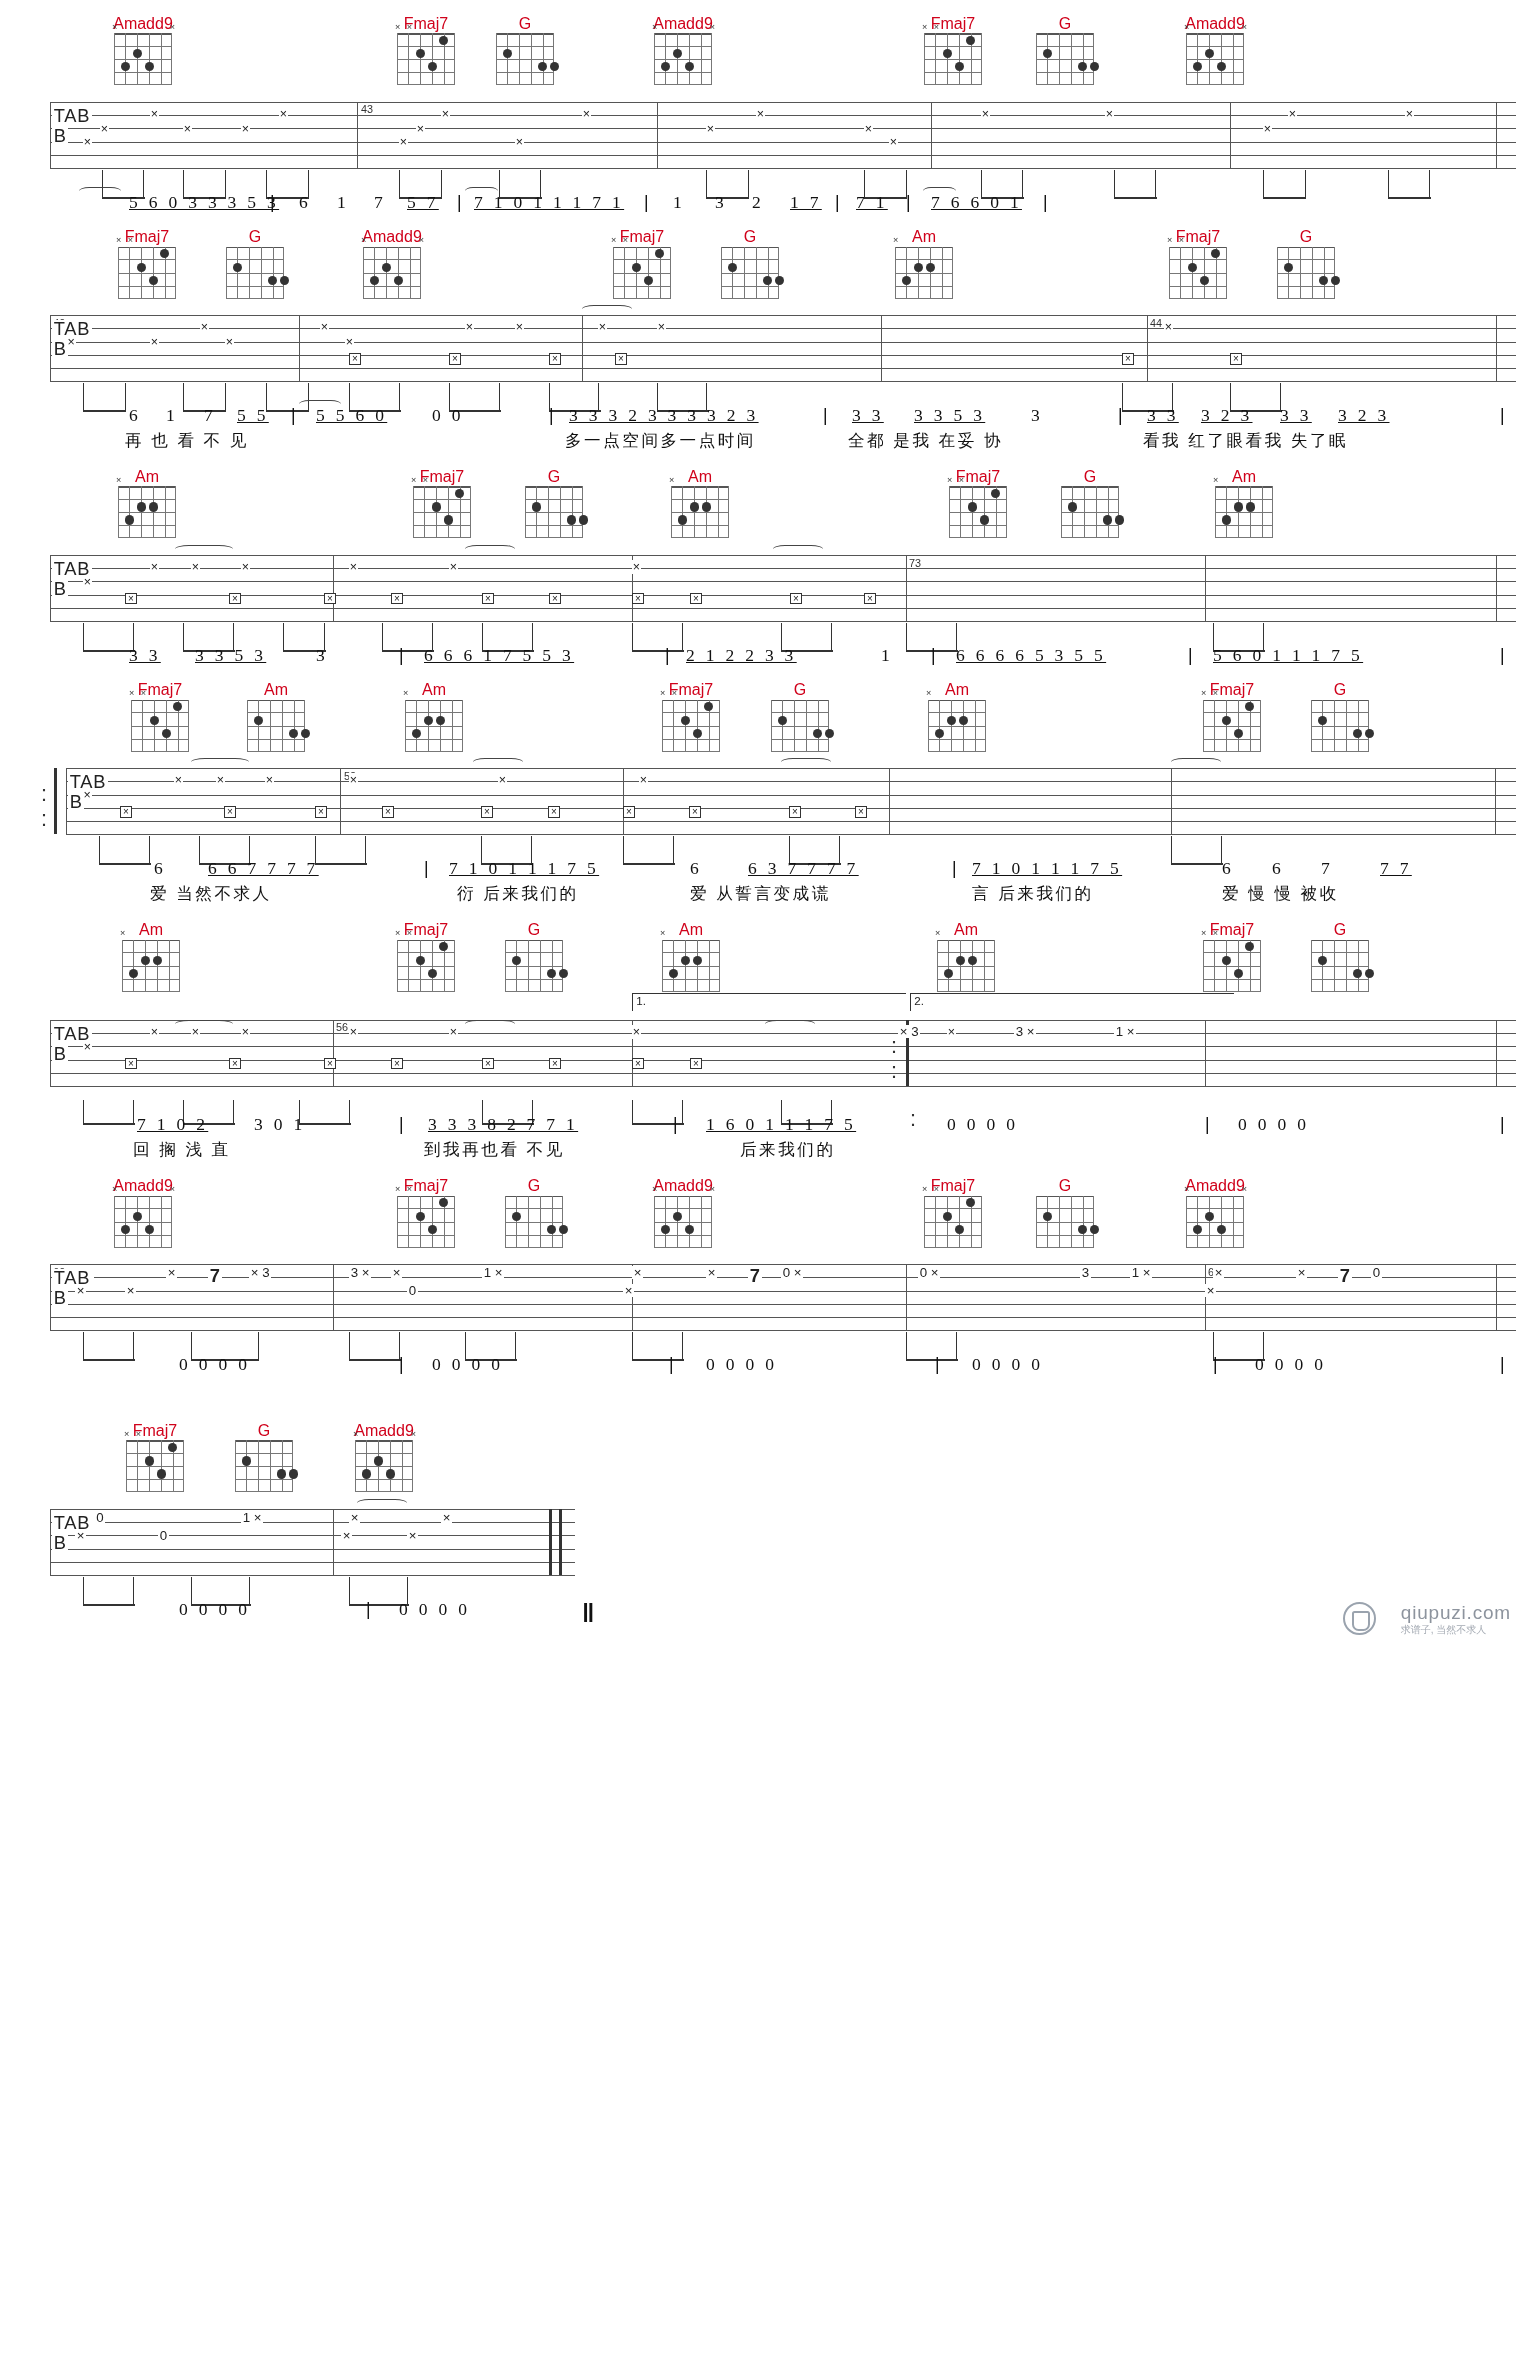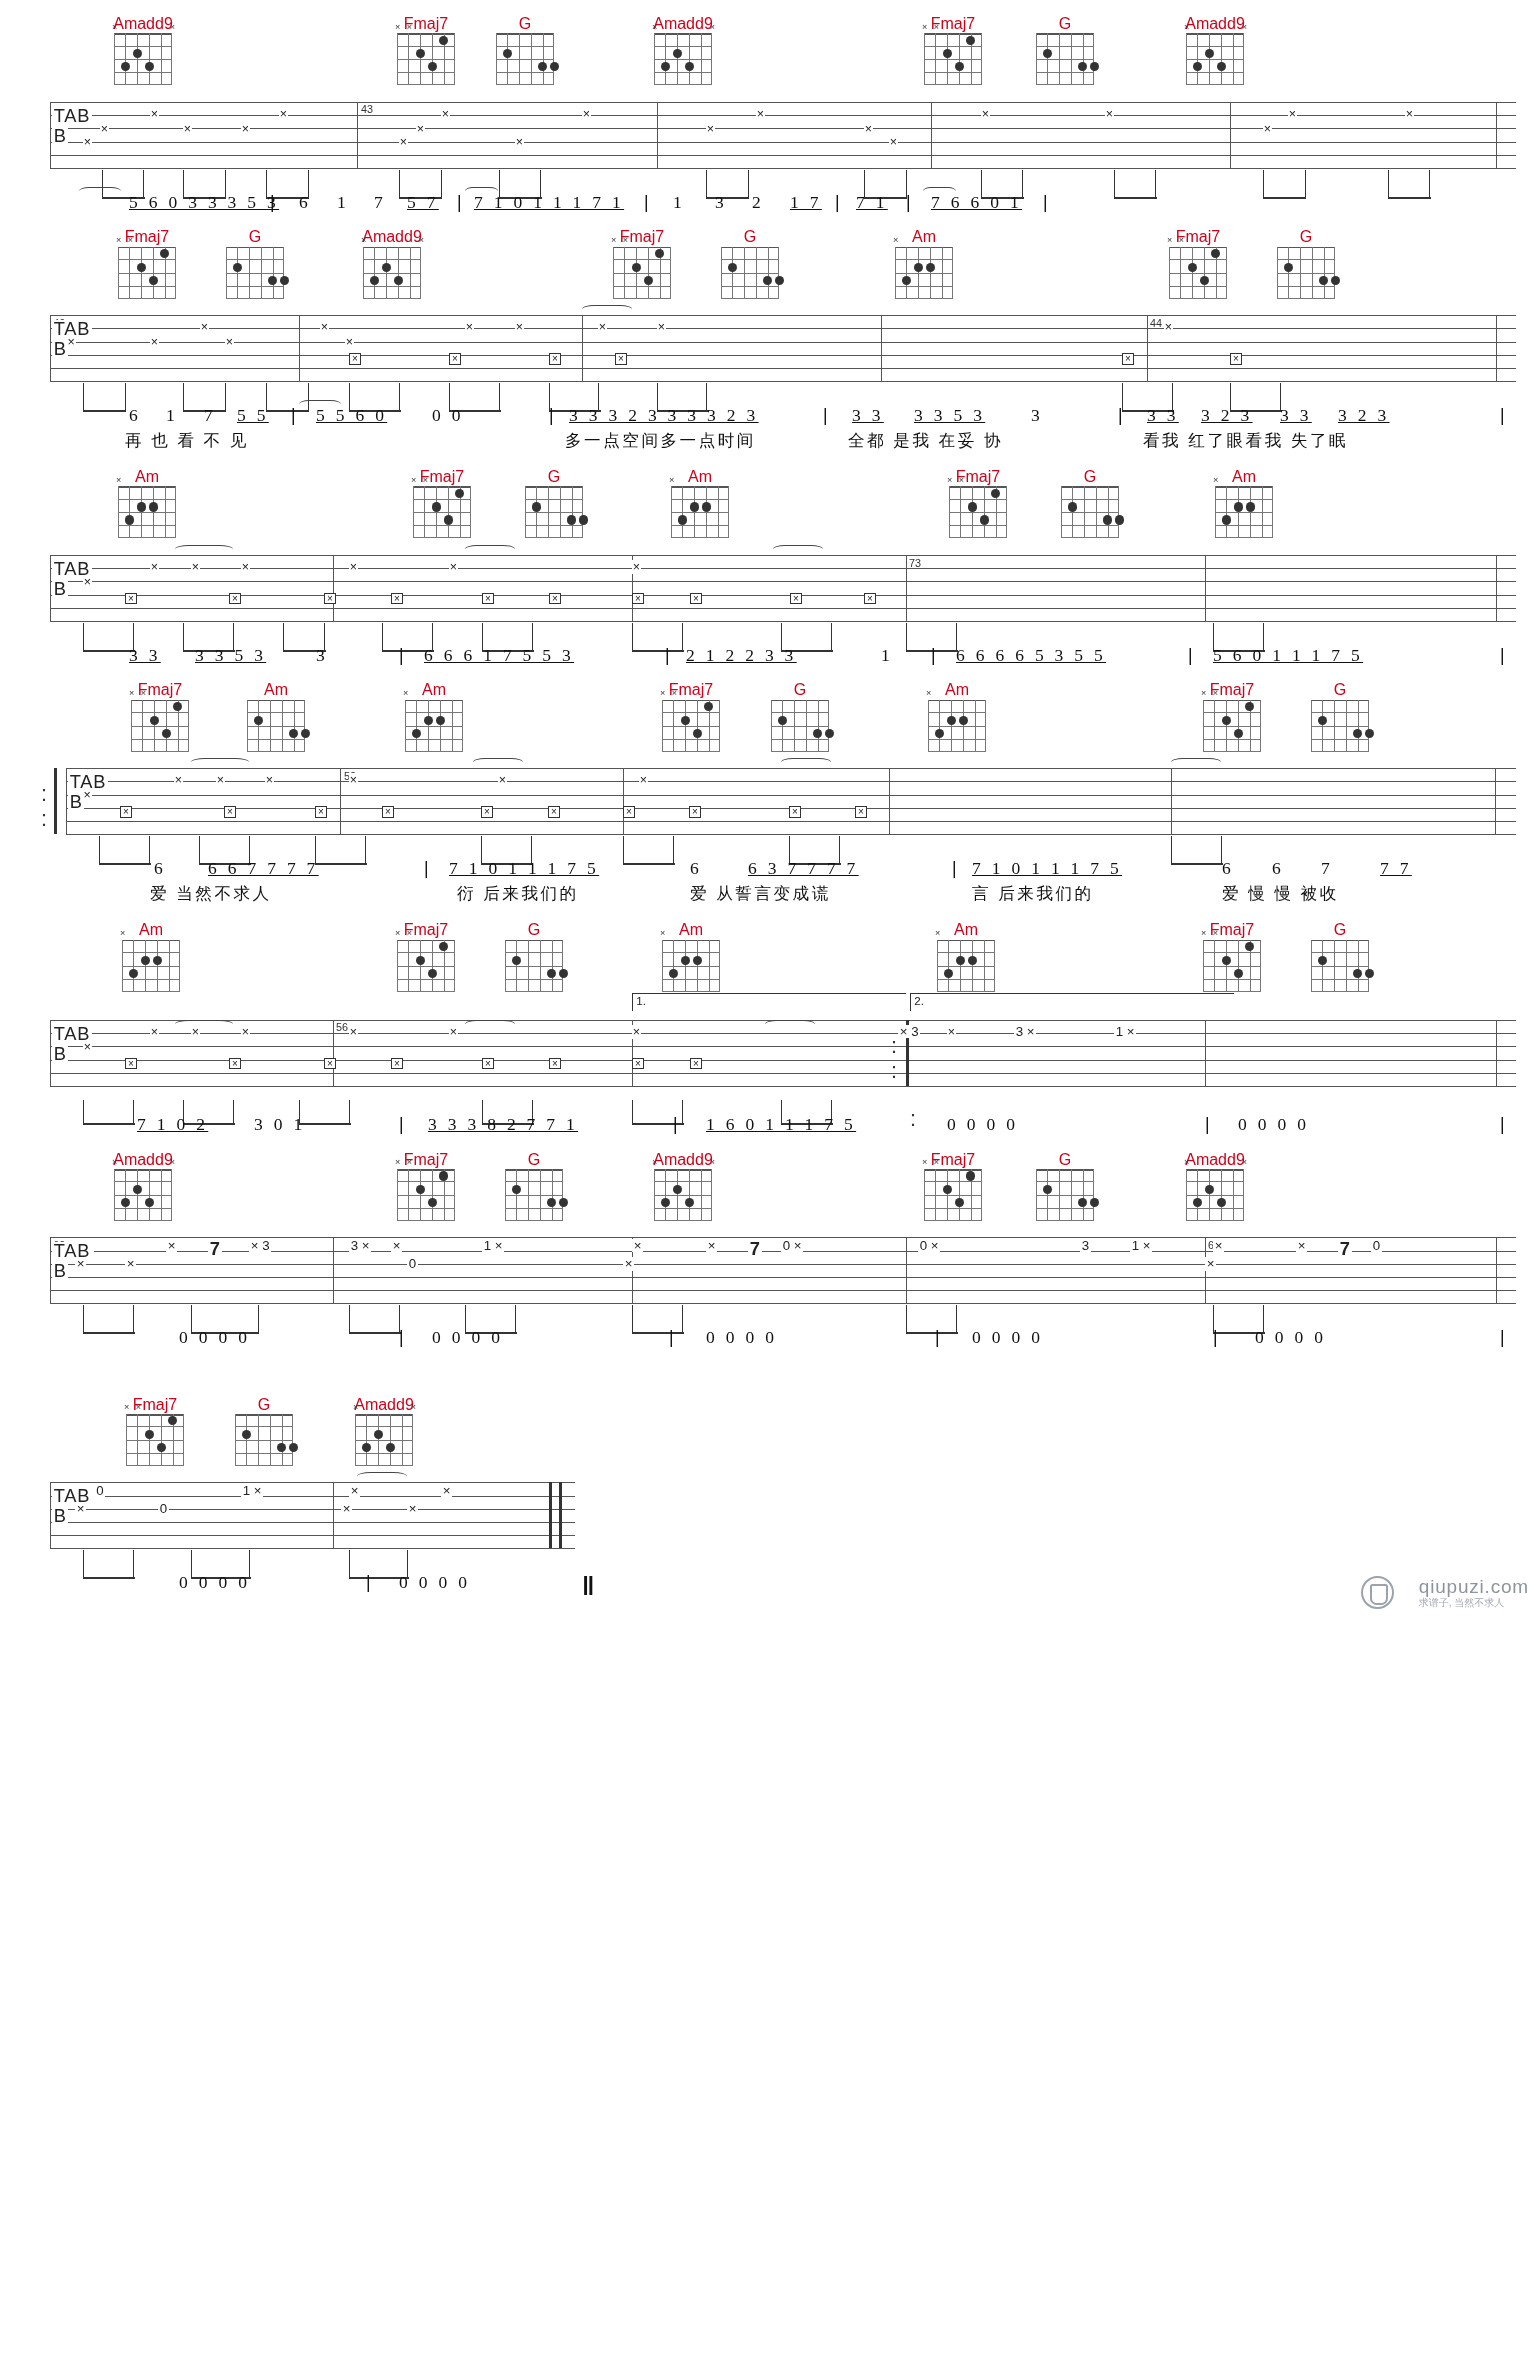--- a/index.html
+++ b/index.html
@@ -77,21 +77,21 @@
 
   
   .volta {
     position:absolute; border-top:1.7px solid #333; border-left:1.7px solid #333;
     height:18.3px; font-size:11.6px; padding-left:3.3px; color:#222;
   }
   .repeatdots { position:absolute; font-size:21.6px; color:#333; line-height:16.6px; }
 
   
   .wm {
-    position:absolute; right:10px; bottom:15px;
+    position:absolute; right:28px; bottom:15px;
     display:flex; align-items:center; gap:25px;
   }
   .wm .circle {
     width:33px; height:33px; border-radius:50%; border:2.5px solid #9aa3ae;
     position:relative;
   }
   .wm .circle:after{
     content:""; position:absolute; left:7.5px; top:6.6px; width:13.3px; height:16.6px;
     border:2.5px solid #9aa3ae; border-radius:2.5px 2.5px 6.6px 6.6px;
   }
@@ -1318,20 +1318,25 @@
       <div class="sep" style="left:349px">|</div>
       <div class="nl u" style="left:378px">3 3 3 8 2 7 7 1</div>
       <div class="sep" style="left:623px">|</div>
       <div class="nl u" style="left:656px">1 6 0 1 1 1 7 5</div>
       <div class="repeatdots" style="left:860px;top:-3.3px">:</div>
       <div class="nl" style="left:897px">0   0   0   0</div>
       <div class="sep" style="left:1155px">|</div>
       <div class="nl" style="left:1188px">0   0   0   0</div>
       <div class="sep" style="left:1450px">|</div>
     </div>
+    <div class="llrow">
+      <div class="ly" style="left:83px">回 搁 浅 直</div>
+      <div class="ly" style="left:374px">到我再也看 不见</div>
+      <div class="ly" style="left:690px">后来我们的</div>
+    </div>
   </div>
 
   <div class="system">
     <div class="chordrow">
       <div class="chordbox" style="left:108px">
         <div class="chordname">Amadd9</div>
         <div class="grid">
             <div class="nut"></div>
           <div class="vl" style="left:0"></div>
             <div class="vl" style="left:11.6px"></div>

